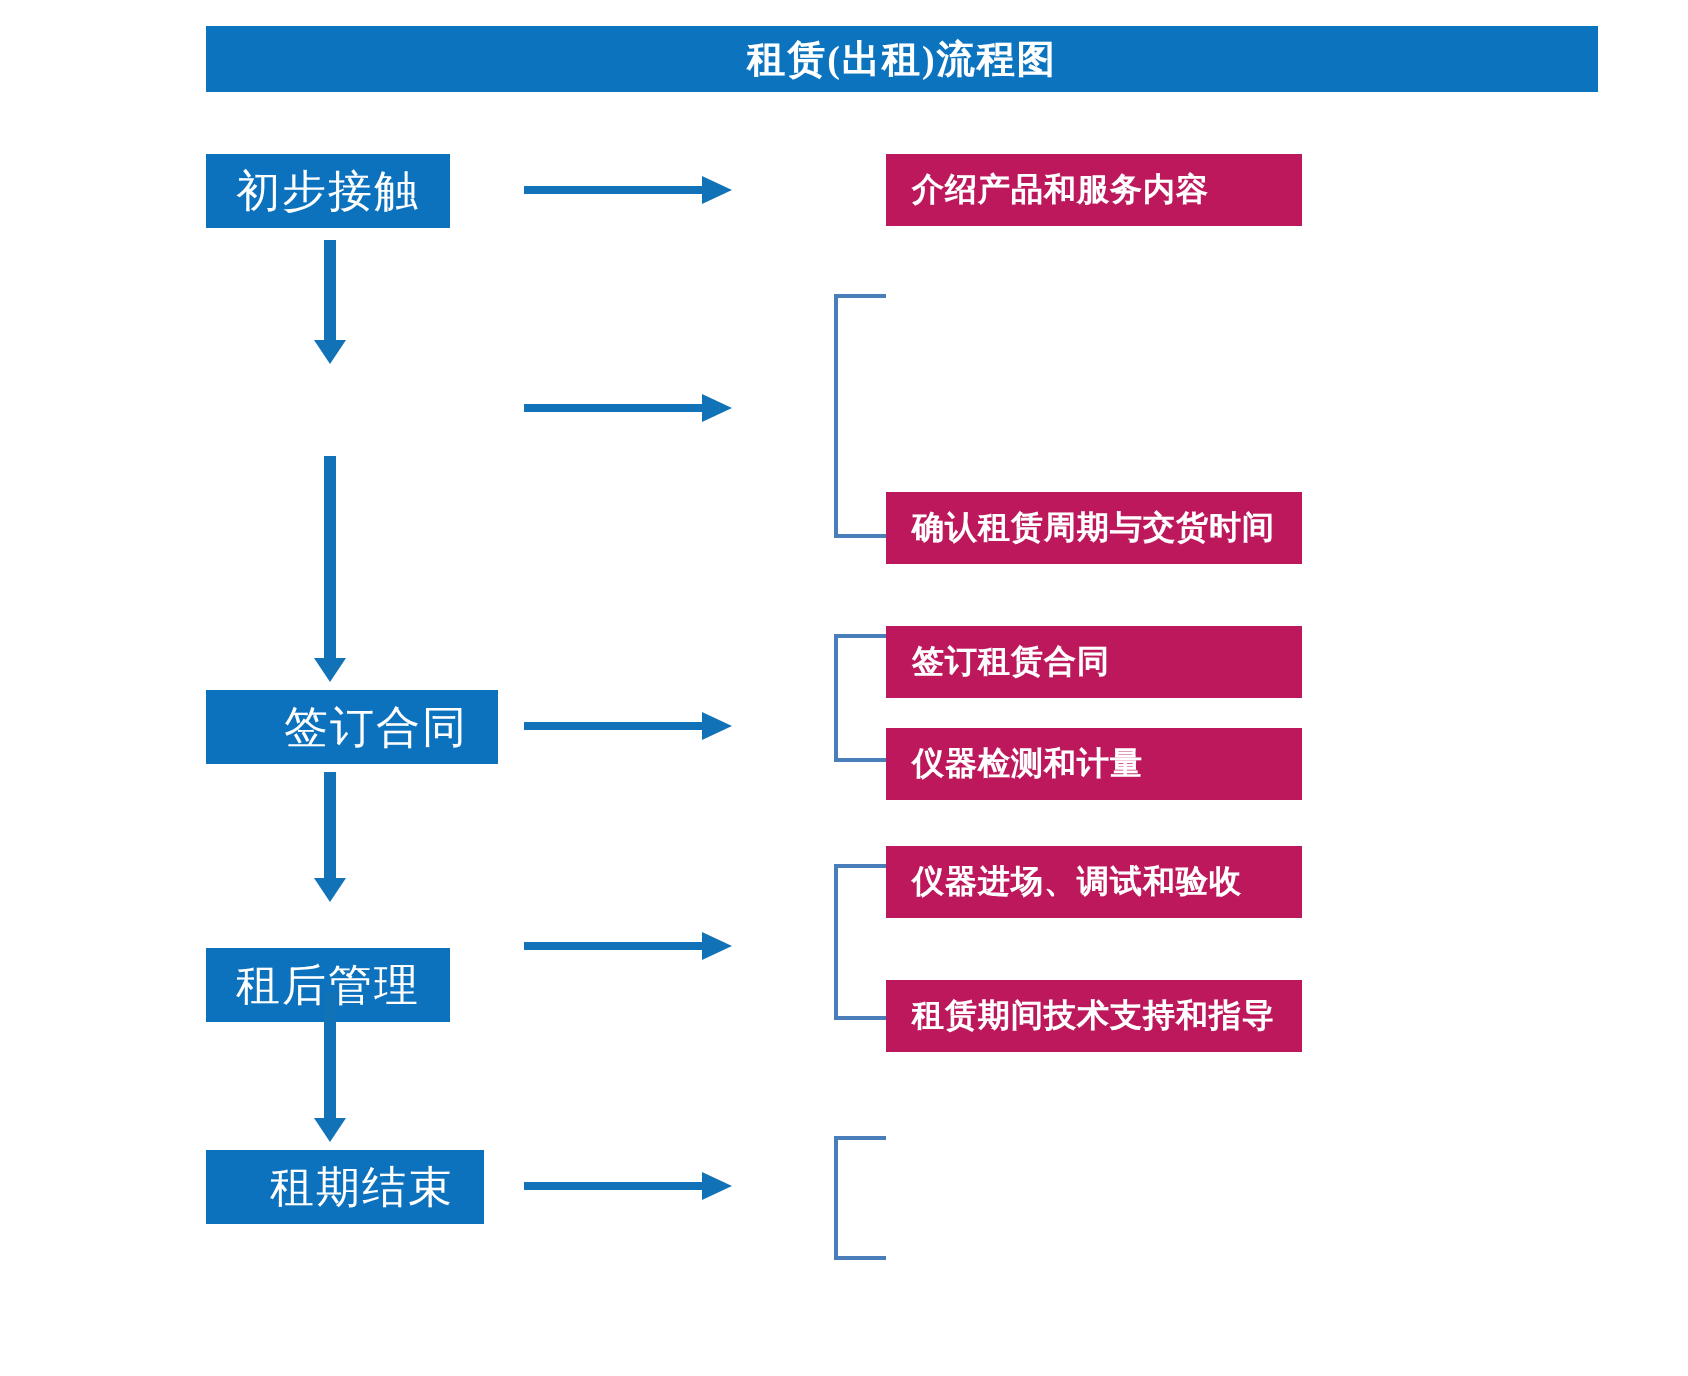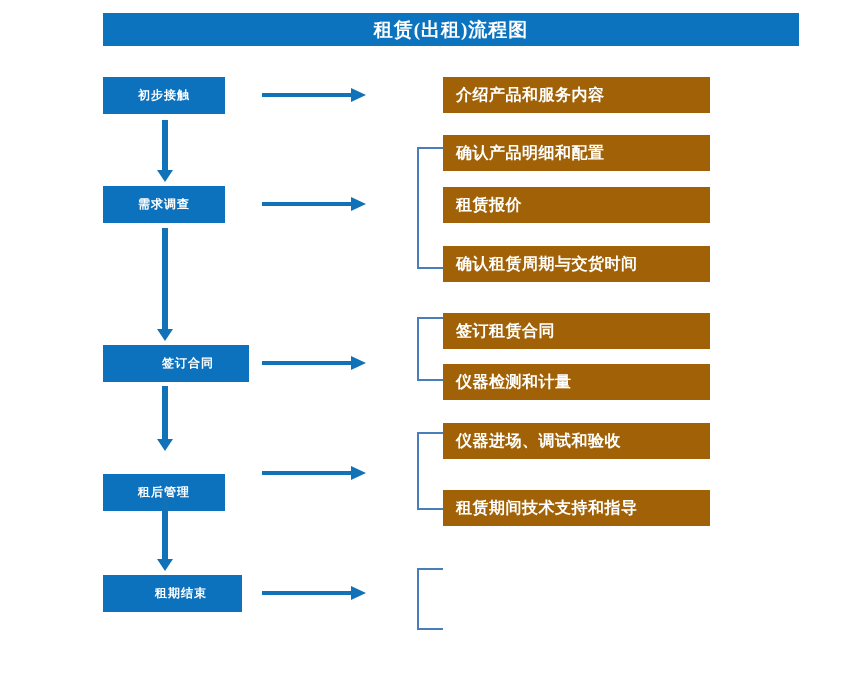--- a/index.html
+++ b/index.html
@@ -37,35 +37,35 @@
     letter-spacing: 1px;
   }
 
   
   .stage-box {
     position: absolute;
     width: 122px;
     height: 37px;
     background: #0d72bd;
     color: #ffffff;
-    font-size: 12px;
-    font-weight: bold;
+    font-size: 22px;
+    font-weight: normal;
     display: flex;
     align-items: center;
     justify-content: center;
     letter-spacing: 1px;
   }
 
   
   .detail-box {
     position: absolute;
     left: 443px;
-    width: 267px;
+    width: 208px;
     height: 36px;
-    background: #a16207;
+    background: #be185d;
     color: #ffffff;
     font-size: 16px;
     font-weight: bold;
     display: flex;
     align-items: center;
     padding-left: 13px;
     box-sizing: border-box;
     letter-spacing: 0.5px;
   }
 
@@ -130,21 +130,20 @@
   }
 </style>
 </head>
 <body>
 
 <div id="canvas">
 
   <div class="title-bar">租赁(出租)流程图</div>
 
   <div class="stage-box" style="left:103px; top:77px;">初步接触</div>
-  <div class="stage-box" style="left:103px; top:186px;">需求调查</div>
   <div class="stage-box" style="left:103px; top:345px;padding-left:24px;">签订合同</div>
   <div class="stage-box" style="left:103px; top:474px;">租后管理</div>
   <div class="stage-box" style="left:103px; top:575px;padding-left:17px;">租期结束</div>
 
   <div class="v-arrow" style="top:120px; height:62px;">
     <span class="shaft" style="height:50px;"></span>
     <span class="head" style="top:50px;"></span>
   </div>
   <div class="v-arrow" style="top:228px; height:113px;">
     <span class="shaft" style="height:101px;"></span>
@@ -179,21 +178,19 @@
     <span class="shaft"></span>
     <span class="head"></span>
   </div>
 
   <div class="bracket" style="top:147px; height:122px;"></div>
   <div class="bracket" style="top:317px; height:64px;"></div>
   <div class="bracket" style="top:432px; height:78px;"></div>
   <div class="bracket" style="top:568px; height:62px;"></div>
 
   <div class="detail-box" style="top:77px;">介绍产品和服务内容</div>
-  <div class="detail-box" style="top:135px;">确认产品明细和配置</div>
-  <div class="detail-box" style="top:187px;">租赁报价</div>
   <div class="detail-box" style="top:246px;">确认租赁周期与交货时间</div>
   <div class="detail-box" style="top:313px;">签订租赁合同</div>
   <div class="detail-box" style="top:364px;">仪器检测和计量</div>
   <div class="detail-box" style="top:423px;">仪器进场、调试和验收</div>
   <div class="detail-box" style="top:490px;">租赁期间技术支持和指导</div>
 
 </div>
 
 </body></html>

